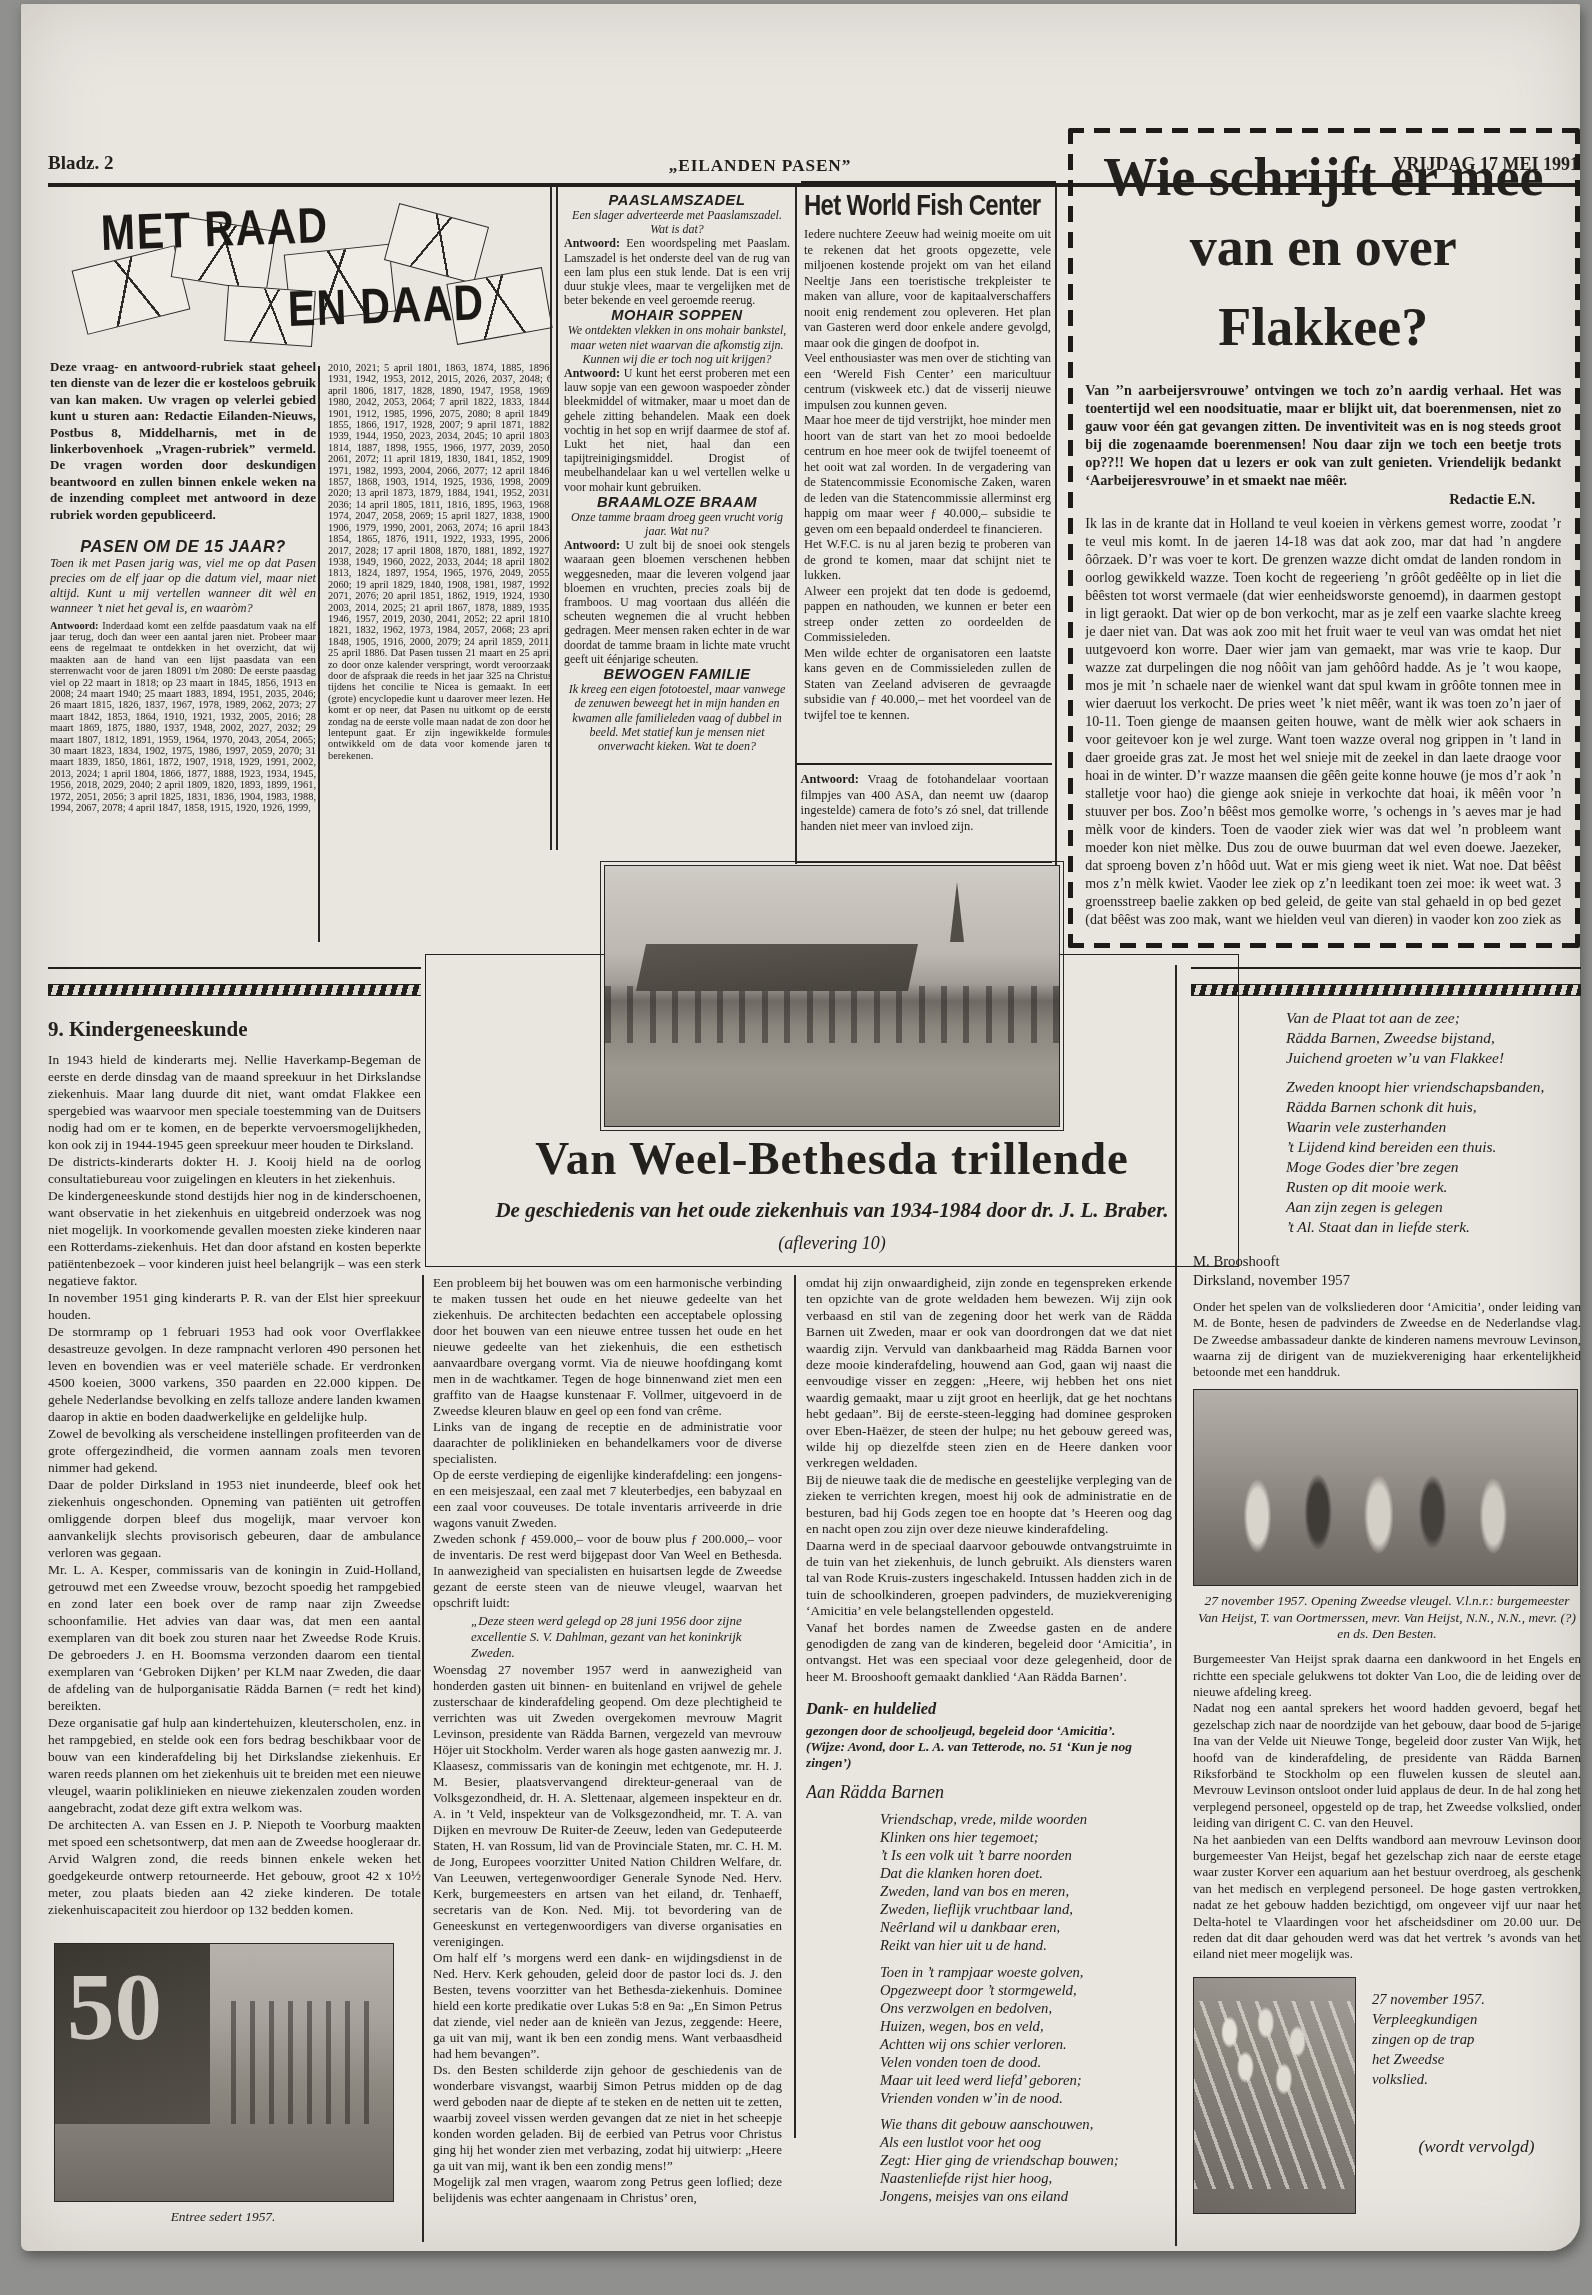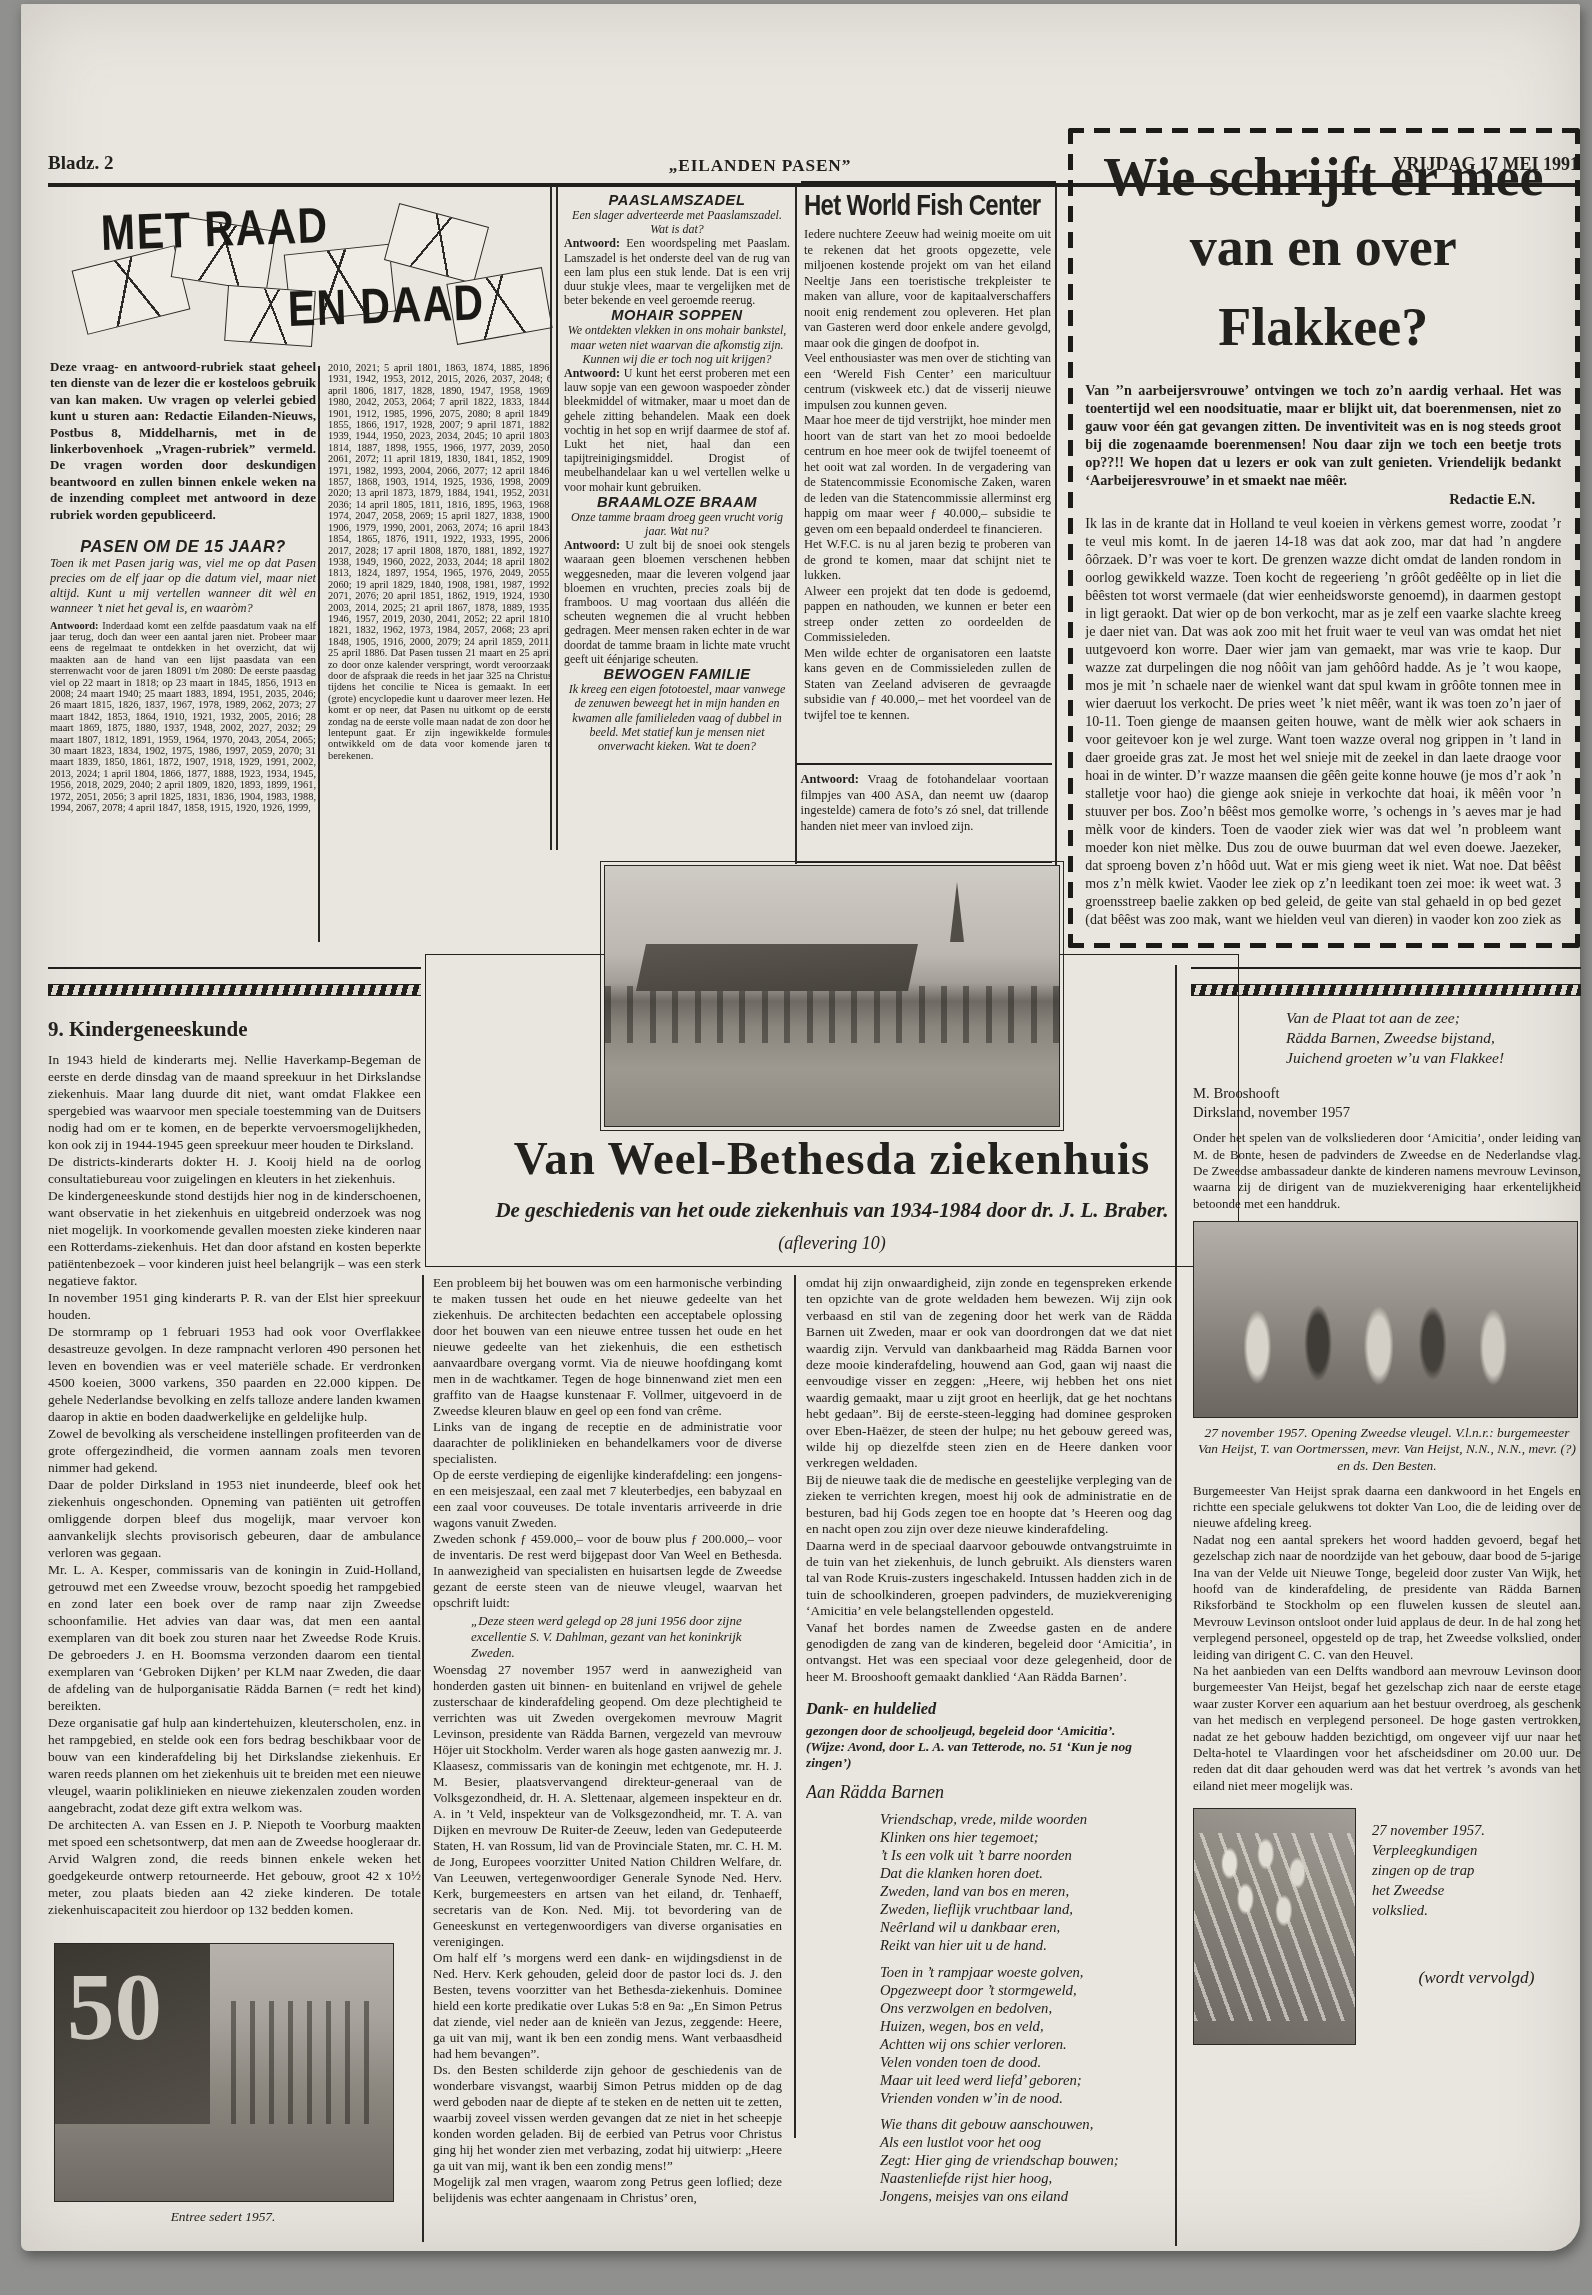--- a/index.html
+++ b/index.html
@@ -113,21 +113,21 @@
 
     </div>
   </div>
 
   <div class="hr" style="left:48px;top:967px;width:373px;height:1.7px;"></div>
   <div class="braid" style="left:48px;top:984px;width:373px;"></div>
   <div class="hr" style="left:1191px;top:967px;width:390px;height:1.7px;"></div>
   <div class="braid" style="left:1191px;top:984px;width:390px;"></div>
 
   <div class="abs" style="left:425px;top:954px;width:812px;height:311px;border:1.7px solid #24221e;">
-    <div class="abs b ctr" style="left:0;top:176px;width:100%;font-size:47px;letter-spacing:0.9px;">Van Weel-Bethesda ziekenhuis</div>
+    <div class="abs b ctr" style="left:0;top:176px;width:100%;font-size:47px;letter-spacing:0.9px;">Van Weel-Bethesda trillende</div>
     <div class="abs b it ctr" style="left:0;top:243px;width:100%;font-size:21px;">De geschiedenis van het oude ziekenhuis van 1934-1984 door dr. J. L. Braber.</div>
     <div class="abs it ctr" style="left:0;top:278px;width:100%;font-size:18px;">(aflevering 10)</div>
   </div>
 
   <div class="abs photo" style="left:604px;top:865px;width:456px;height:262px;background:#e9e6e0;outline:0.9px solid #2a2824;outline-offset:3.5px;
        box-sizing:border-box;padding:0;">
     <div style="width:100%;height:100%;background:
       linear-gradient(180deg,#cfccc5 0%,#bcb8b1 34%,#a39e97 45%,#6e6962 52%,#8a857d 62%,#9d9890 78%,#8e8981 100%);position:relative;overflow:hidden;">
       <div style="position:absolute;left:0;top:46%;width:100%;height:22%;
         background:repeating-linear-gradient(90deg,rgba(45,42,38,.55) 0 6px,rgba(0,0,0,0) 6px 22.4px);"></div>
@@ -201,20 +201,28 @@
 Zegt: Hier ging de vriendschap bouwen;
 Naastenliefde rijst hier hoog,
 Jongens, meisjes van ons eiland</p>
   </div>
 
   <div class="vr" style="left:1175px;top:965px;height:1281px;"></div>
   <div class="abs flow" style="left:1193px;top:1008px;width:388px;height:1237px;overflow:hidden;">
     <p class="it pre" style="font-size:15.5px;line-height:20px;margin-left:93px;">Van de Plaat tot aan de zee;
 Rädda Barnen, Zweedse bijstand,
 Juichend groeten w’u van Flakkee!</p>
+    <p class="it pre" style="font-size:15.5px;line-height:20px;margin:8.6px 0 0 93px;">Zweden knoopt hier vriendschapsbanden,
+Rädda Barnen schonk dit huis,
+Waarin vele zusterhanden
+’t Lijdend kind bereiden een thuis.
+Moge Godes dier’bre zegen
+Rusten op dit mooie werk.
+Aan zijn zegen is gelegen
+’t Al. Staat dan in liefde sterk.</p>
     <p class="pre" style="font-size:14.7px;line-height:19px;margin-top:15.5px;">M. Brooshooft
 Dirksland, november 1957</p>
     <p class="just" style="font-size:13px;line-height:16.4px;margin-top:8.6px;">Onder het spelen van de volksliederen door ‘Amicitia’, onder leiding van M. de Bonte, hesen de padvinders de Zweedse en de Nederlandse vlag. De Zweedse ambassadeur dankte de kinderen namens mevrouw Levinson, waarna zij de dirigent van de muziekvereniging haar erkentelijkheid betoonde met een handdruk.</p>
     <div class="photo" style="margin-top:8.6px;width:385px;height:197px;box-sizing:border-box;background:
        linear-gradient(180deg,#b5b1aa 0%,#97928b 40%,#7b766f 75%,#6b6660 100%);position:relative;overflow:hidden;">
       <div style="position:absolute;left:6%;top:28%;width:88%;height:66%;background:
         radial-gradient(ellipse 22.4px 60px at 12% 55%,#d8d4cb 0 45%,transparent 62%),
         radial-gradient(ellipse 22.4px 62px at 30% 52%,#3f3c37 0 45%,transparent 62%),
         radial-gradient(ellipse 24px 64px at 48% 54%,#d3cfc6 0 45%,transparent 62%),
         radial-gradient(ellipse 22.4px 60px at 64% 52%,#44403b 0 45%,transparent 62%),

